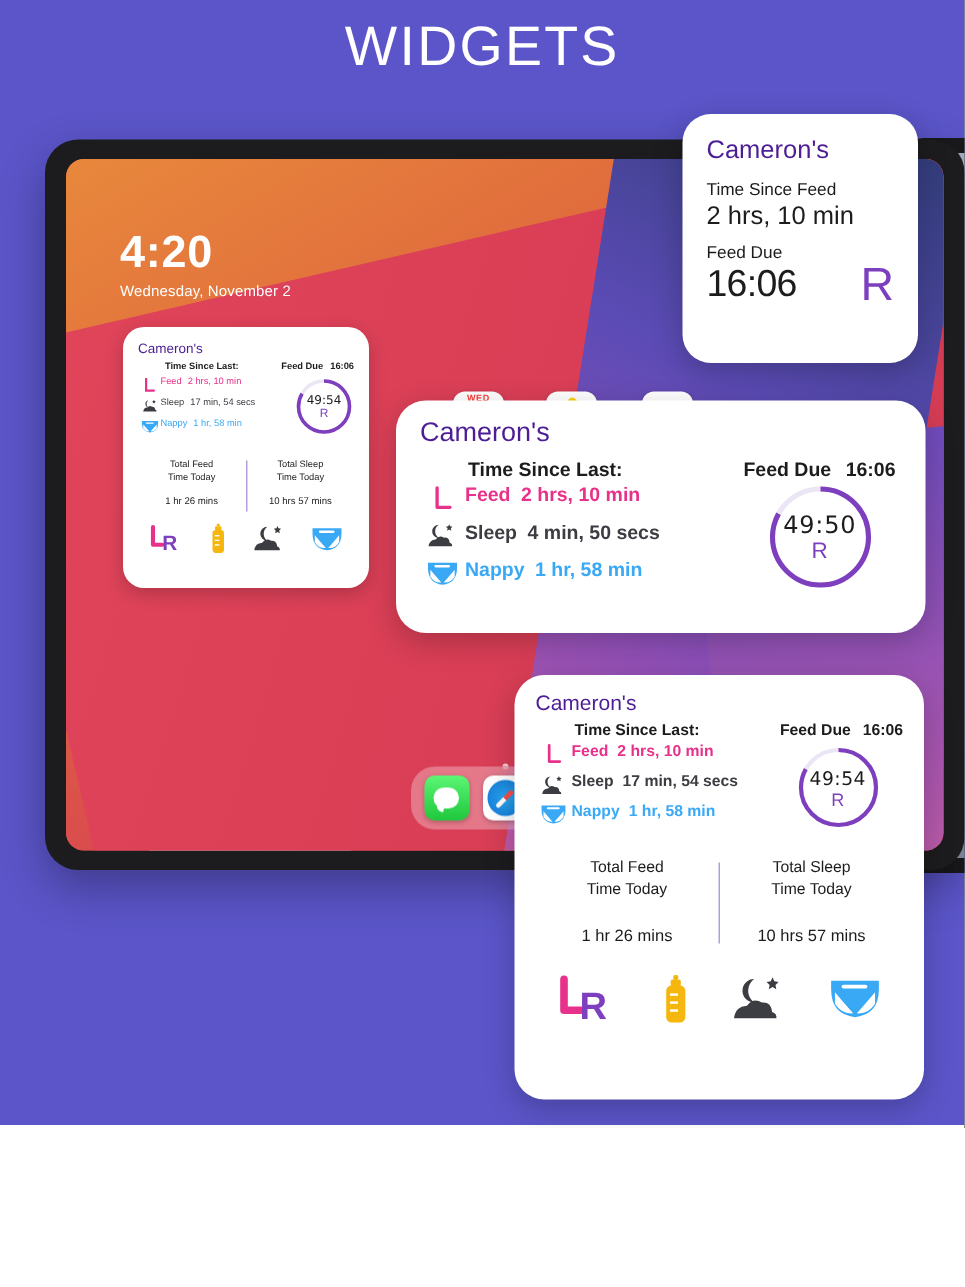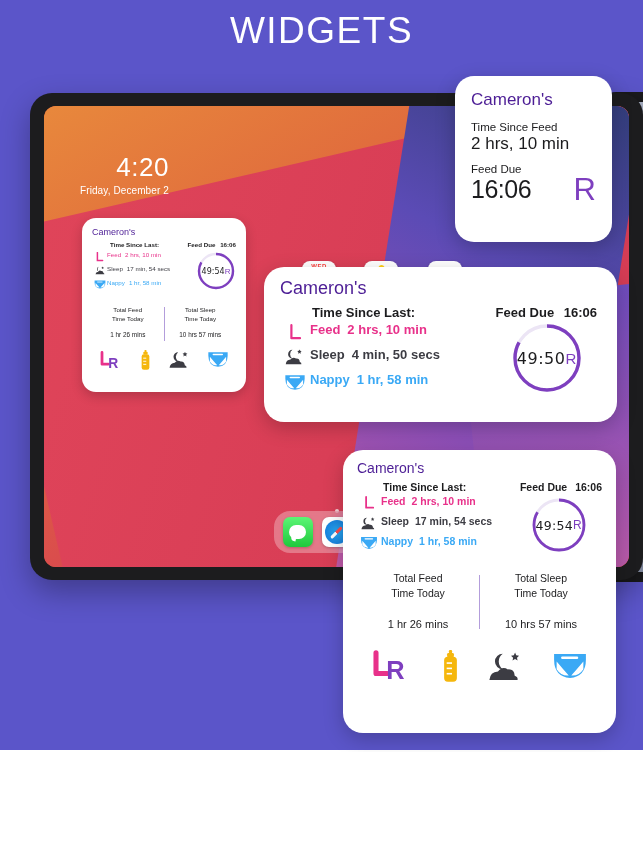--- a/index.html
+++ b/index.html
@@ -78,21 +78,21 @@
     transform-origin:right top;
   }
   .wp-right2 {
     position:absolute; right:-10%; top:40%; width:36%; height:80%;
     background:linear-gradient(180deg,#6f4cbd 0%,#a855ae 60%,#d2629f 100%);
     transform:rotate(-6deg);
   }
 
   
   #clock { position:absolute; left:36px; top:48px; color:#fff; }
-  #clock-time { font-size:26px; font-weight:400; line-height:1; letter-spacing:0.5px;text-align:right; }
+  #clock-time { font-size:30px; font-weight:700; line-height:1; letter-spacing:0.5px; }
   #clock-date { font-size:10px; font-weight:400; margin-top:5px; letter-spacing:0.1px; }
 
   
   .appicon { position:absolute; width:34px; text-align:center; }
   .appicon .tile {
     width:34px; height:34px; border-radius:8px;
     background:#fff; position:relative; overflow:hidden;
     box-shadow:0 1px 3px rgba(0,0,0,0.25);
   }
   .appicon .lbl { color:#fff; font-size:5.5px; margin-top:3px; letter-spacing:0.1px; }
@@ -164,21 +164,21 @@
   .w-due  { color:#1c1c1e; font-weight:600; }
   .w-duetime { color:#1c1c1e; font-weight:600; }
   .c-feed  { color:#e8318a; }
   .c-nappy { color:#3aa9f5; }
   .w-grey  { color:#3c3c43; }
 
   .rowline { display:flex; align-items:flex-start; }
   .gicon { flex:0 0 auto; display:flex; align-items:center; justify-content:center; }
 
   .ring-wrap { position:relative; }
-  .ring-txt { position:absolute; inset:0; display:flex; flex-direction:row;
+  .ring-txt { position:absolute; inset:0; display:flex; flex-direction:column;
               align-items:center; justify-content:center; }
   .ring-time { color:#1c1c1e; font-family:"DejaVu Sans", sans-serif; font-weight:400; }
   .ring-r { color:#7e3fbf; font-weight:400; }
 
   .divider-v { background:#b39ddb; width:1px; }
 
   
   #w-small { left:68px; top:205px; width:164px; height:174px; border-radius:14px; }
   #w-small .pad { padding:9px 10px 0 10px; }
   #w-small .nm { font-size:9px; }
@@ -262,21 +262,21 @@
   <div id="ipad">
     <div id="ipad-screen">
       <div class="wp-base"></div>
       <div class="wp-blue"></div>
       <div class="wp-red-fold"></div>
       <div class="wp-right"></div>
       <div class="wp-right2"></div>
 
       <div id="clock">
         <div id="clock-time">4:20</div>
-        <div id="clock-date">Friday, December 2</div>
+        <div id="clock-date">Wednesday, November 2</div>
       </div>
 
       <div class="appicon" style="left:258px; top:155px;">
         <div class="tile">
           <div class="cal-top">WED</div>
           <div class="cal-day">2</div>
         </div>
         <div class="lbl">Calendar</div>
       </div>
 

